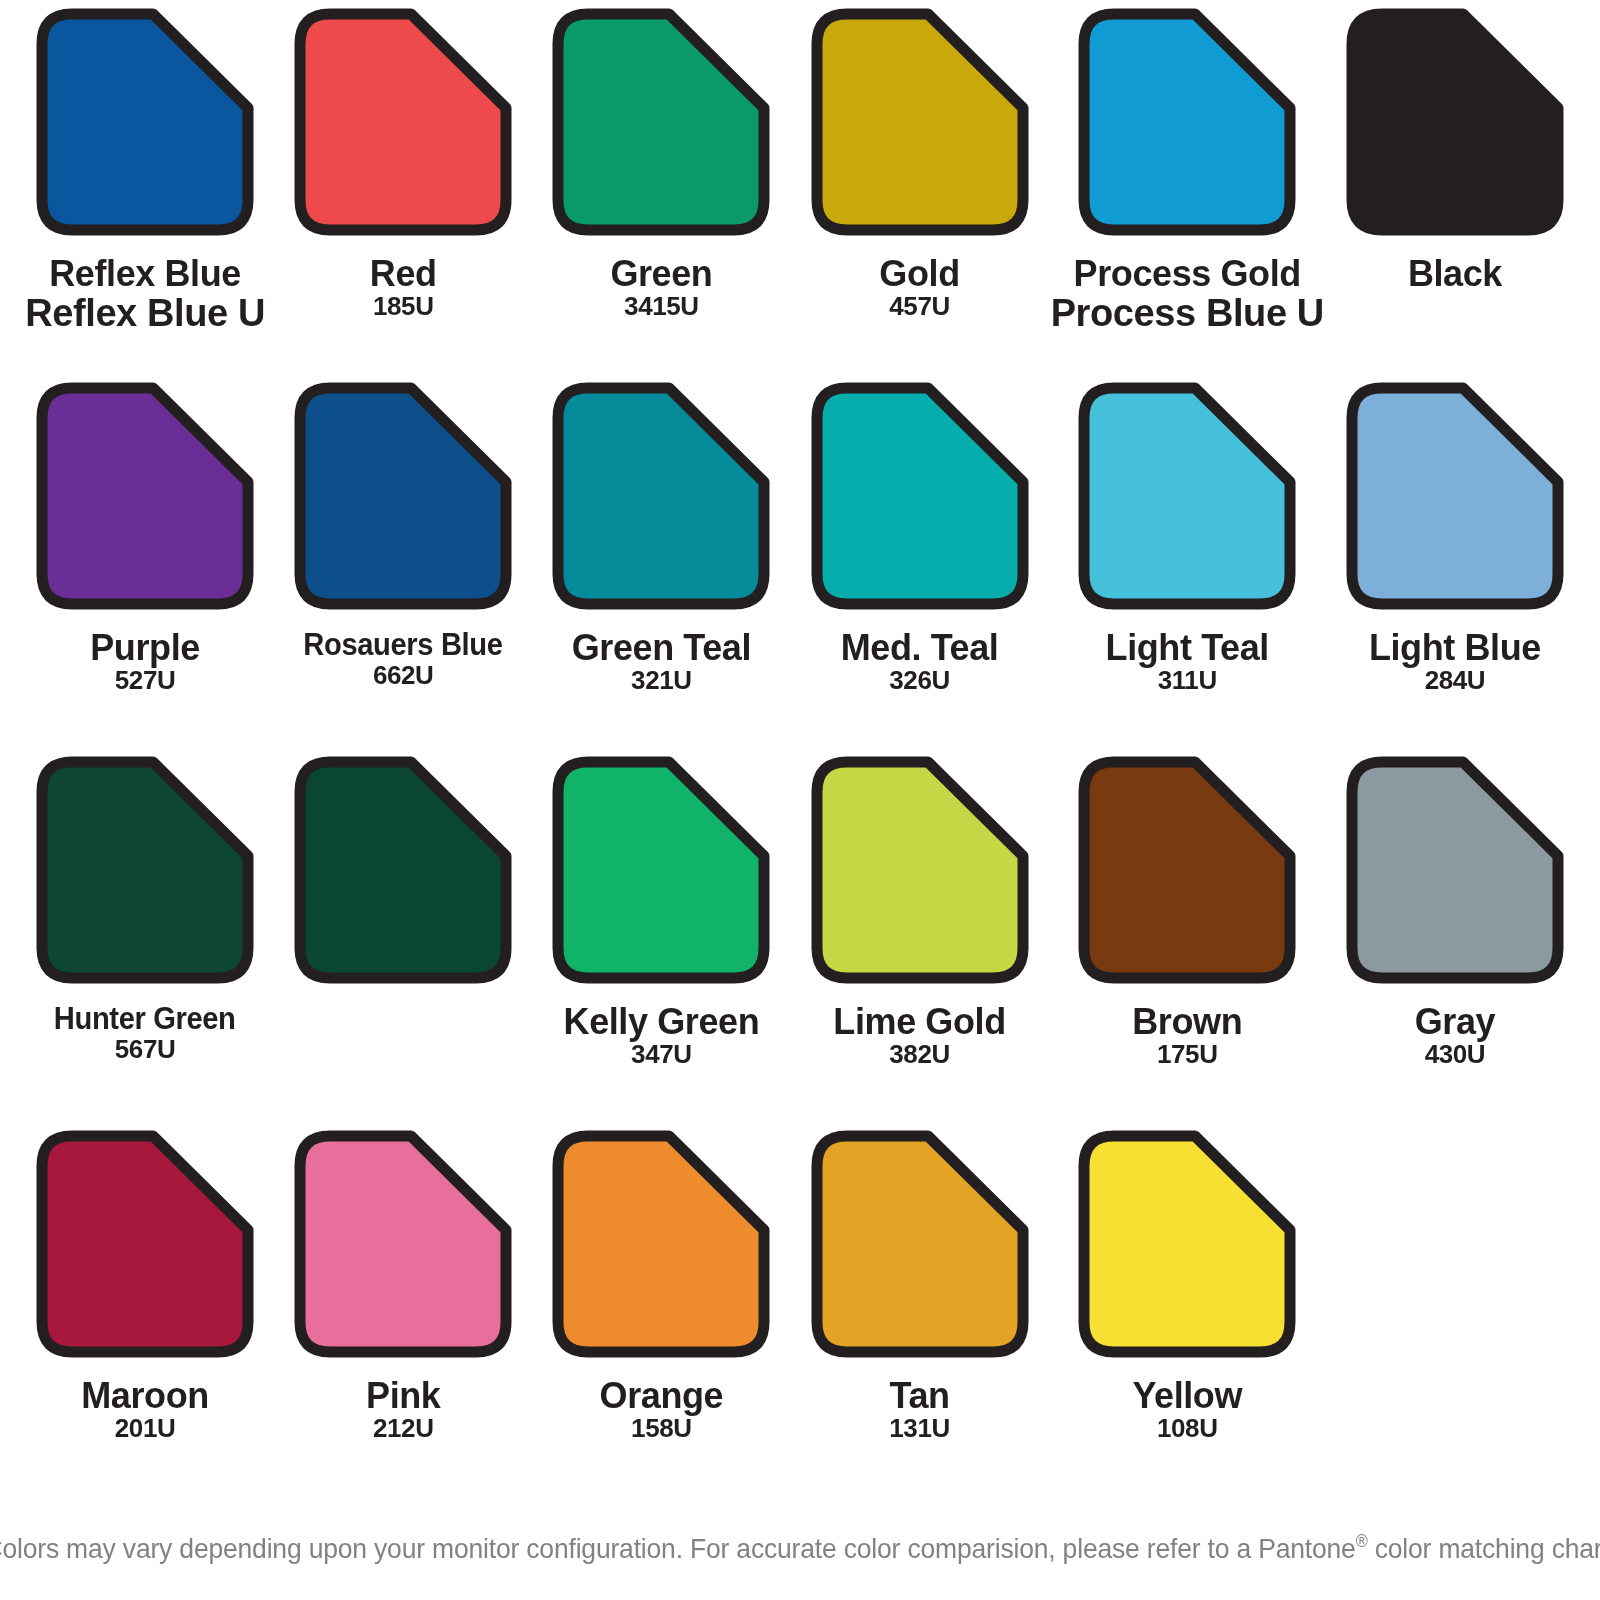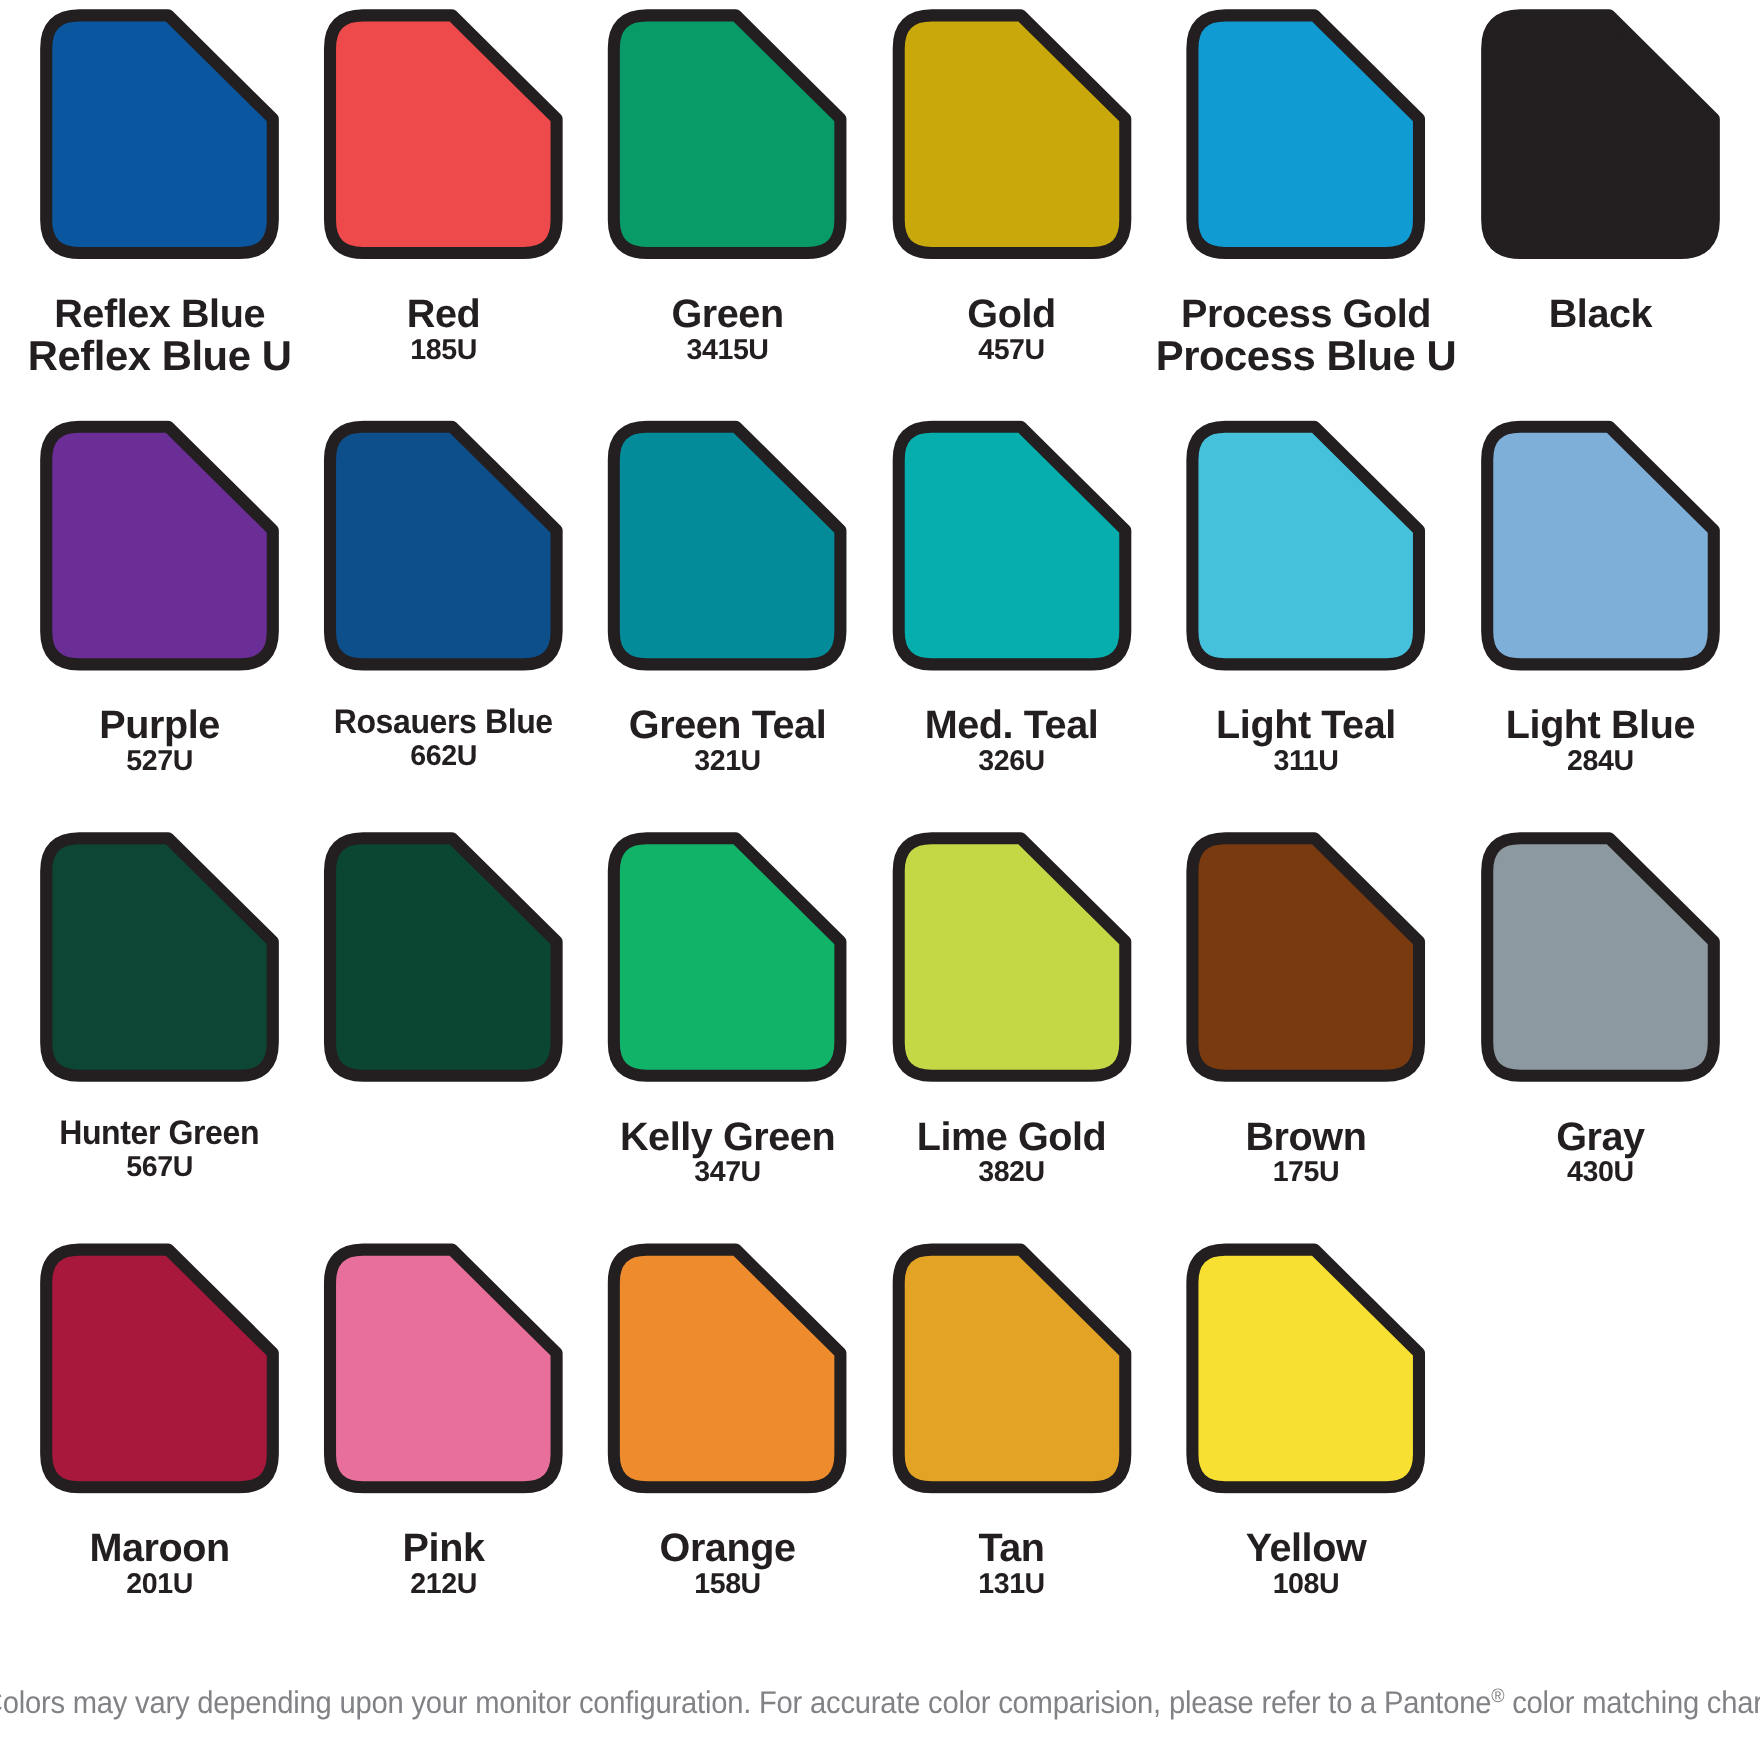--- a/index.html
+++ b/index.html
@@ -50,21 +50,21 @@
   }
 
   .swatch {
     width: 218px;
     height: 228px;
     display: block;
   }
 
   .labels {
     text-align: center;
-    margin-top: 13px;
+    margin-top: 2px;
     line-height: 1.06;
     color: #231f20;
   }
 
   .label-name {
     font-size: 36px;
     font-weight: bold;
     letter-spacing: -0.4px;
     white-space: nowrap;
     display: block;

